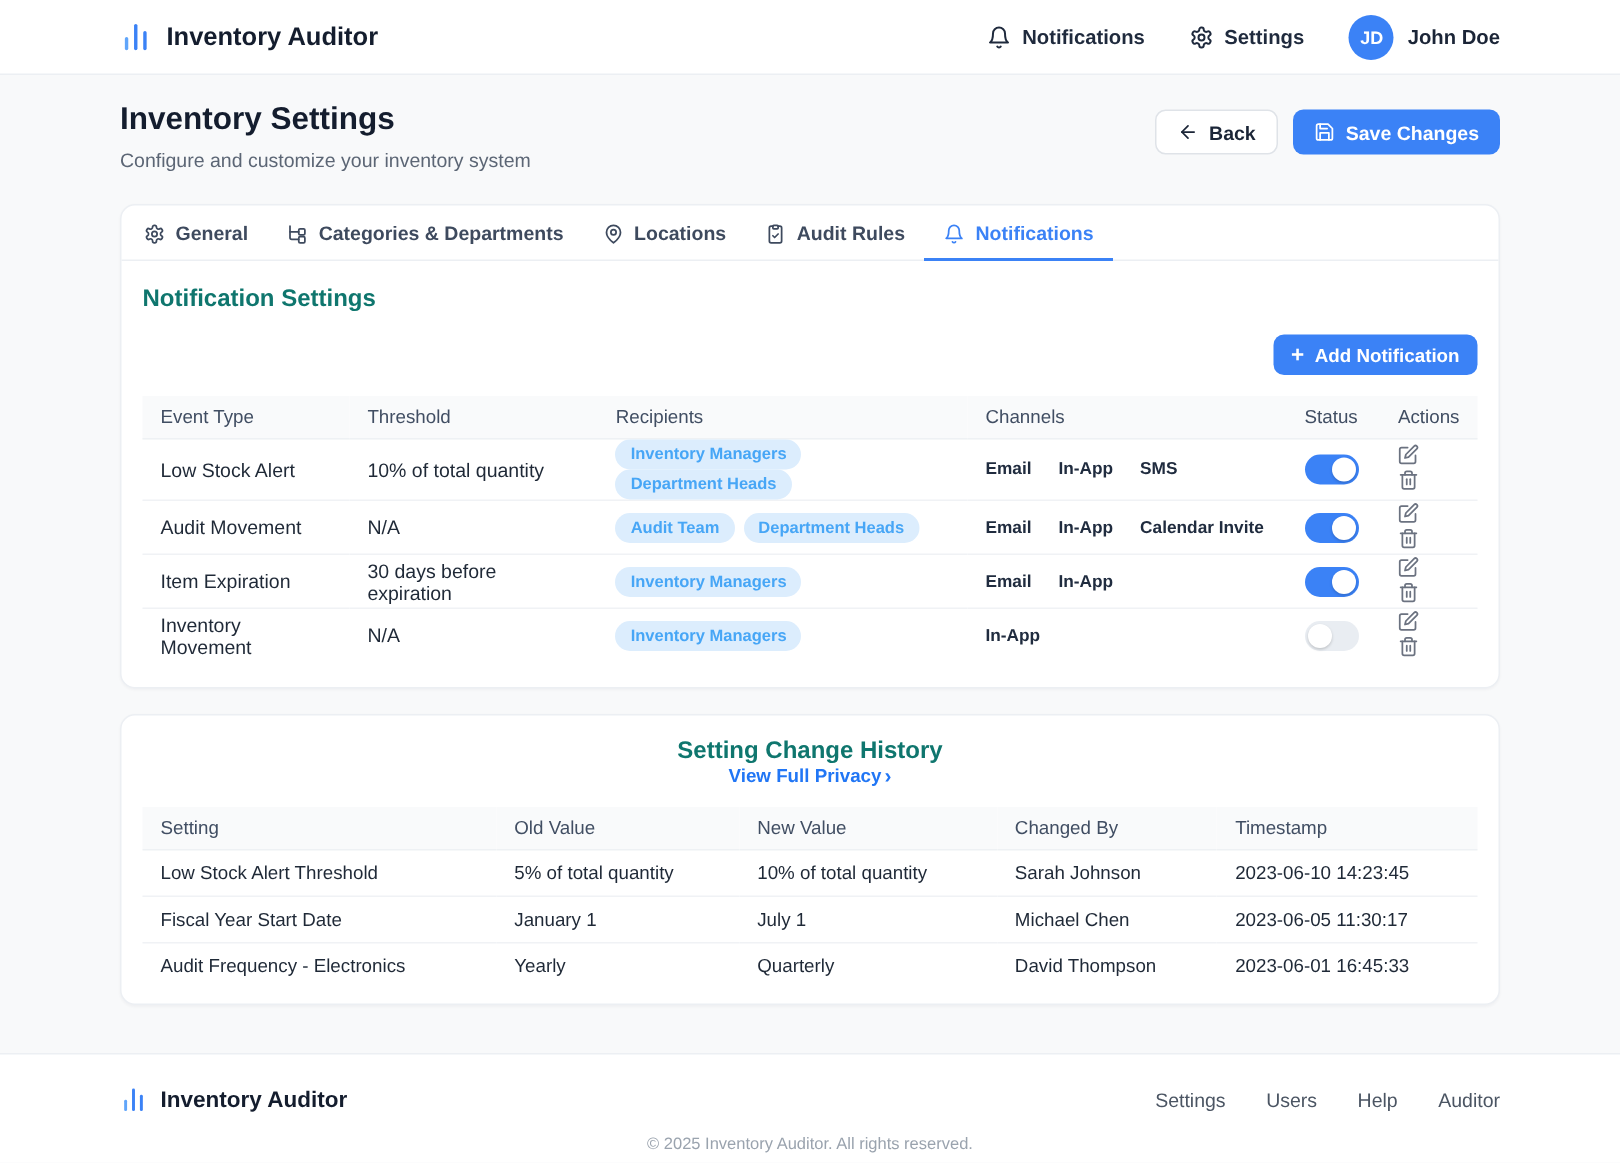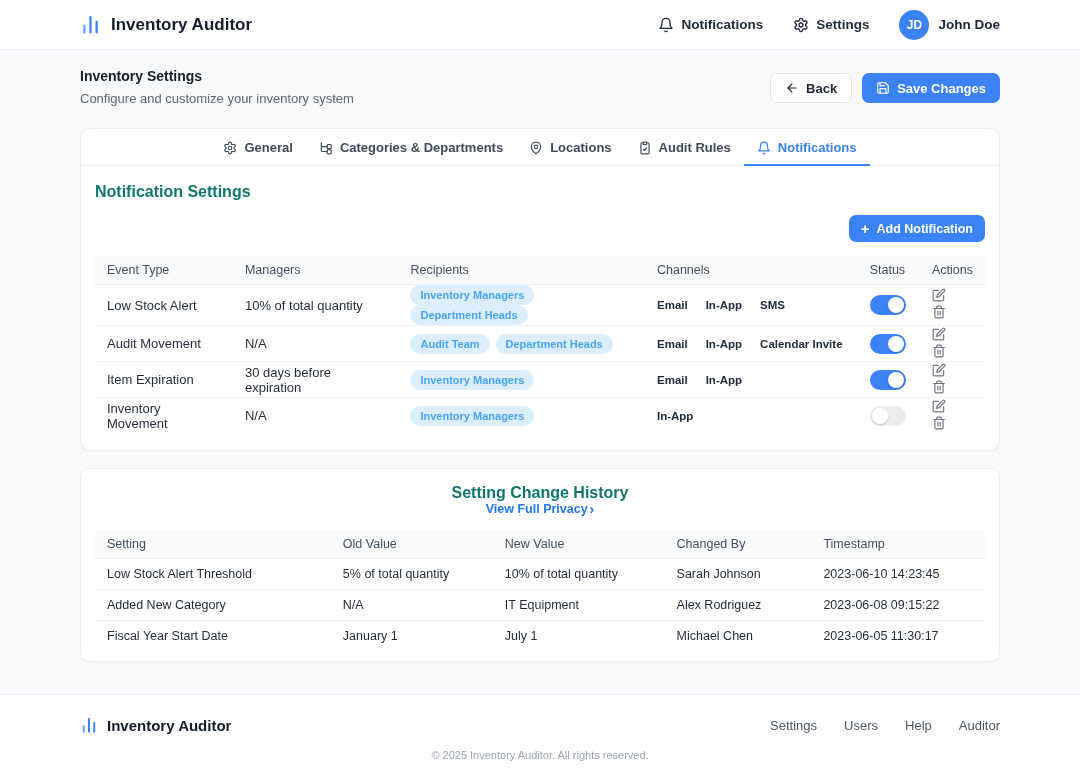--- a/index.html
+++ b/index.html
@@ -27,42 +27,42 @@
   .avatar {
     width:30px; height:30px; border-radius:50%;
     background:var(--accent,#3b82f6); color:#fff;
     font-size:12px; font-weight:700;
     display:flex; align-items:center; justify-content:center;
   }
 
   
   .page { padding:18px 80px 0; }
   .page-head { display:flex; justify-content:space-between; align-items:flex-start; }
-  .page-title { font-size:14px; font-weight:700; margin:0; color:#141d2e; }
+  .page-title { font-size:21px; font-weight:700; margin:0; color:#141d2e; }
   .page-subtitle { font-size:13px; color:#5c6675; margin-top:7px; }
   .head-actions { display:flex; gap:10px; margin-top:5px; }
   .btn {
     display:inline-flex; align-items:center; gap:7px;
     border-radius:7px; font-size:13px; font-weight:600;
     height:30px; padding:0 14px; cursor:pointer; border:none;
     font-family:inherit;
   }
   .btn .ic { width:14px; height:14px; }
   .btn-secondary { background:#fff; border:1px solid #dfe3e8; color:#1b2537; }
   .btn-primary { background:var(--accent,#3b82f6); color:#fff; }
 
   
   .card {
     background:#fff; border:1px solid #eceff3; border-radius:10px;
     box-shadow:0 1px 2px rgba(16,24,40,.04);
   }
   .card-settings { margin-top:22px; }
 
   
-  .tabbar { display:flex; border-bottom:1px solid #eceff3; padding:0 2px;justify-content:center; }
+  .tabbar { display:flex; border-bottom:1px solid #eceff3; padding:0 2px; }
   .tab {
     display:flex; align-items:center; gap:7px;
     padding:11px 13px 9px; font-size:13px; font-weight:600; color:#3e4a5e;
     cursor:pointer; border-bottom:2px solid transparent; margin-bottom:-1px;
   }
   .tab .ic { width:14px; height:14px; }
   .tab.active { color:var(--accent,#3b82f6); border-bottom-color:var(--accent,#3b82f6); }
 
   .card-body { padding:17px 14px 16px; }
   .section-title { font-size:16px; font-weight:700; color:#0f766e; }
@@ -251,21 +251,21 @@
           <col style="width:15.5%">
             <col style="width:18.6%">
             <col style="width:27.7%">
           <col style="width:23.9%">
             <col style="width:7.0%">
             <col style="width:7.3%">
         </colgroup>
         <thead>
             <tr>
               <th>Event Type</th>
-              <th>Managers</th>
+              <th>Threshold</th>
               <th>Recipients</th>
               <th>Channels</th>
               <th>Status</th>
               <th>Actions</th>
             </tr>
           </thead>
         <tbody>
   <tr>
     <td>Low Stock Alert</td>
     <td>10% of total quantity</td>
@@ -415,32 +415,32 @@
         </thead>
       <tbody>
   <tr>
             <td>Low Stock Alert Threshold</td>
             <td>5% of total quantity</td>
             <td>10% of total quantity</td>
             <td>Sarah Johnson</td>
             <td>2023-06-10 14:23:45</td>
   </tr>
   <tr>
-            <td>Added New Category</td>
-            <td>N/A</td>
-            <td>IT Equipment</td>
-            <td>Alex Rodriguez</td>
-            <td>2023-06-08 09:15:22</td>
-  </tr>
-  <tr>
             <td>Fiscal Year Start Date</td>
             <td>January 1</td>
             <td>July 1</td>
             <td>Michael Chen</td>
             <td>2023-06-05 11:30:17</td>
+  </tr>
+  <tr>
+            <td>Audit Frequency - Electronics</td>
+            <td>Yearly</td>
+            <td>Quarterly</td>
+            <td>David Thompson</td>
+            <td>2023-06-01 16:45:33</td>
   </tr>
         </tbody>
     </table>
   </div>
 </div>
 
 <footer>
   <div class="foot-row">
     <div class="foot-brand">
       <span class="logo ic">

